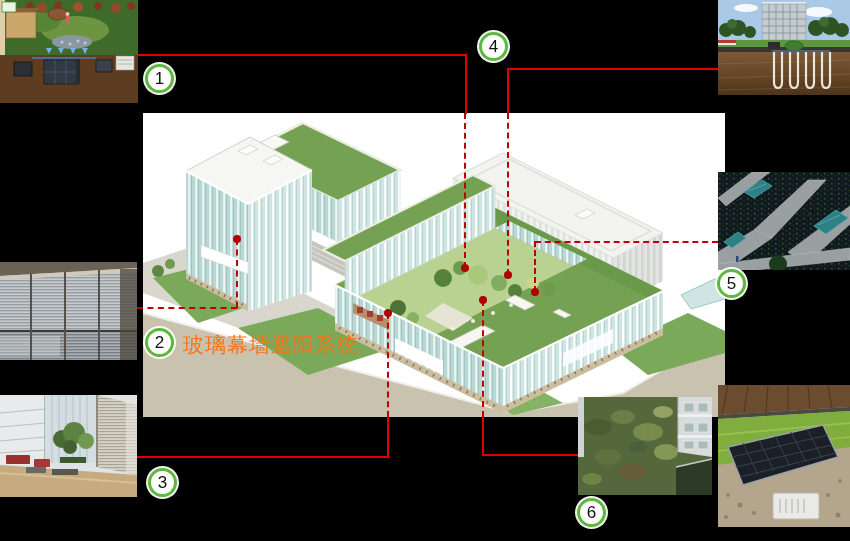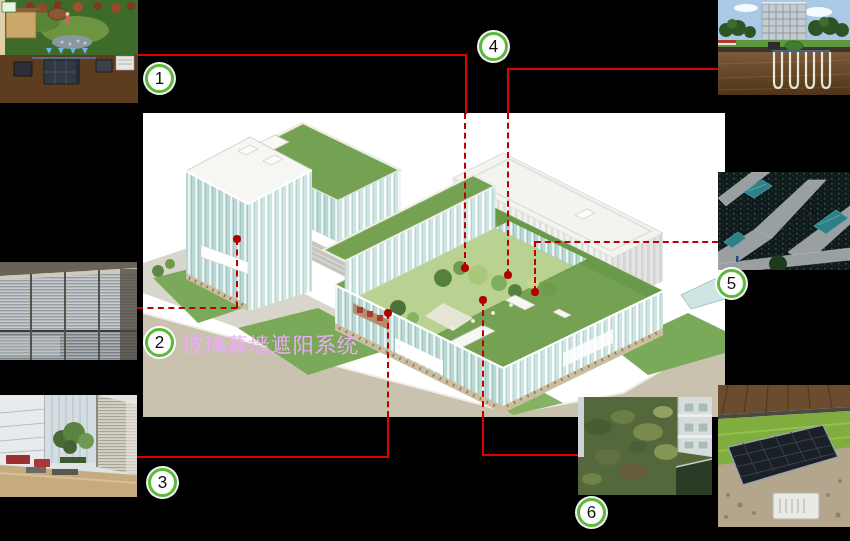--- a/index.html
+++ b/index.html
@@ -17,21 +17,21 @@
   .cl.dash.v{border-left:2px dashed #c00000;}
   .dot{position:absolute;width:8px;height:8px;border-radius:50%;background:#b00000;}
   
   .badge{
     position:absolute;width:23px;height:23px;border-radius:50%;
     background:#fff;border:3px solid #5db83c;box-shadow:0 0 0 2px rgba(255,255,255,.95);
     display:flex;align-items:center;justify-content:center;
     font-size:17px;color:#111;line-height:1;
   }
   .caption{
-    position:absolute;left:183px;top:331px;color:#f0abfc;font-size:21px;
+    position:absolute;left:183px;top:331px;color:#f97316;font-size:21px;
     letter-spacing:1px;white-space:nowrap;
   }
 </style>
 </head>
 <body>
 
 <div class="stage">
 
   <svg class="central" viewBox="0 0 582 304">
     <defs>

